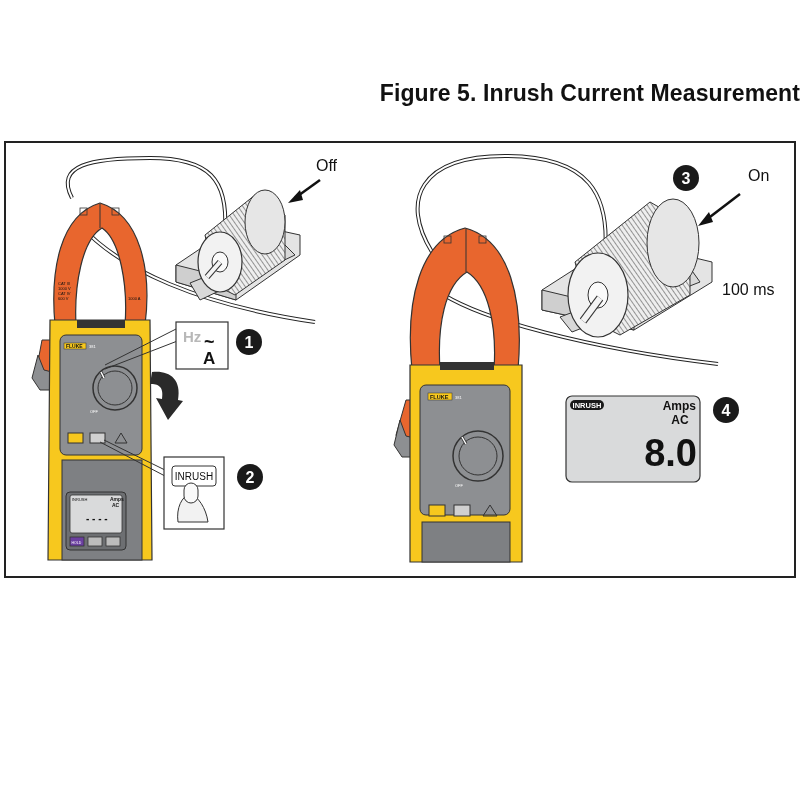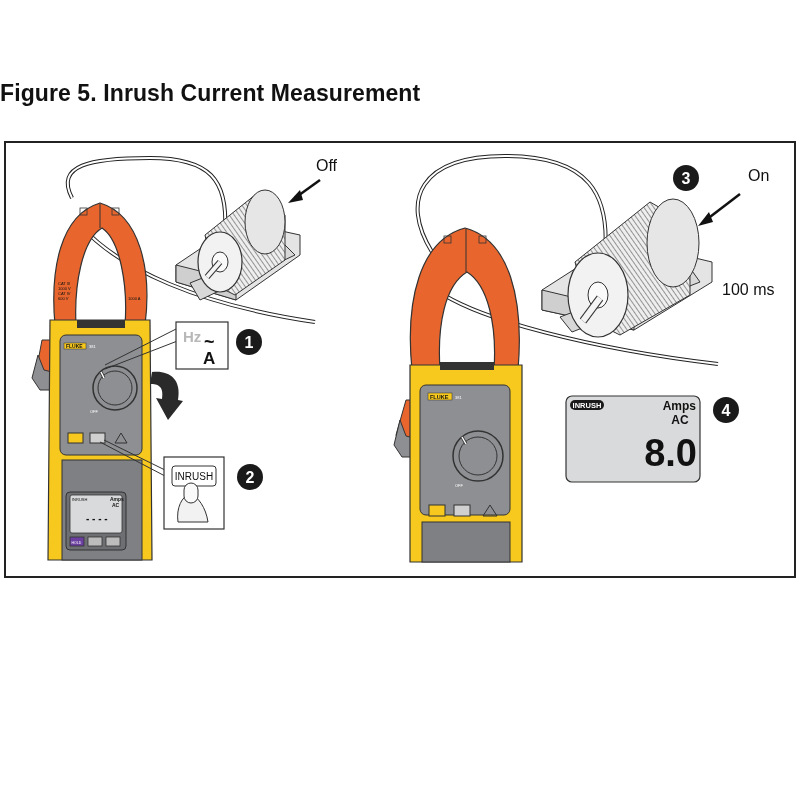--- a/index.html
+++ b/index.html
@@ -1,17 +1,17 @@
 <!DOCTYPE html>
 <html><head>
 <meta charset="utf-8">
 <style>
   html, body { margin: 0; padding: 0; background: #ffffff; }
   body { width: 800px; height: 800px; position: relative; overflow: hidden; font-family: "Liberation Sans", sans-serif; }
-  .title { position: absolute; left: 0; top: 80px; width: 800px; text-align: left; font-family: "Liberation Sans", sans-serif; font-weight: bold; font-size: 23px; color: #111; letter-spacing: 0.1px; }
+  .title { position: absolute; left: 0; top: 80px; width: 800px; text-align: right; font-family: "Liberation Sans", sans-serif; font-weight: bold; font-size: 23px; color: #111; letter-spacing: 0.1px; }
   .frame { position: absolute; left: 4px; top: 141px; width: 788px; height: 433px; border: 2px solid #222; box-sizing: content-box; }
   svg.scene { position: absolute; left: 0; top: 0; }
   .lbl { font-family: "Liberation Sans", sans-serif; fill: #111; }
 </style>
 </head>
 <body>
 
 <div class="title">Figure 5. Inrush Current Measurement</div>
 <div class="frame"></div>
 

